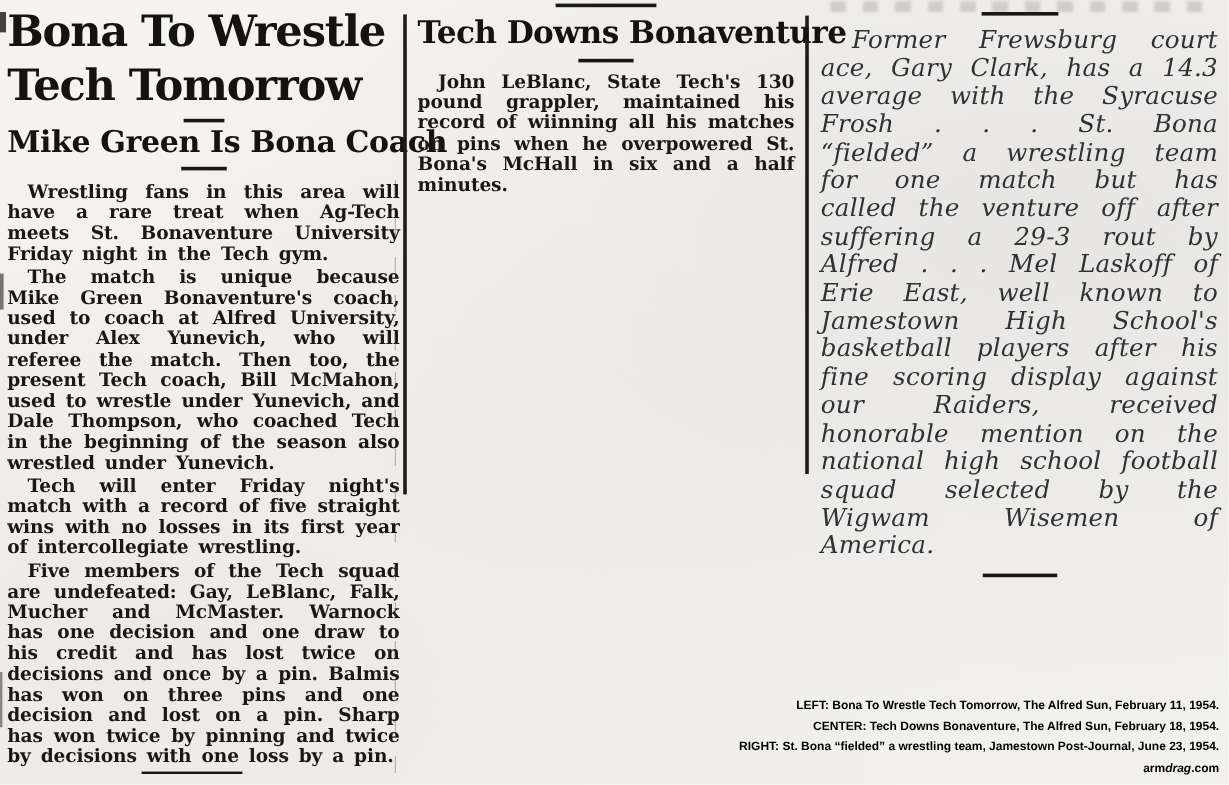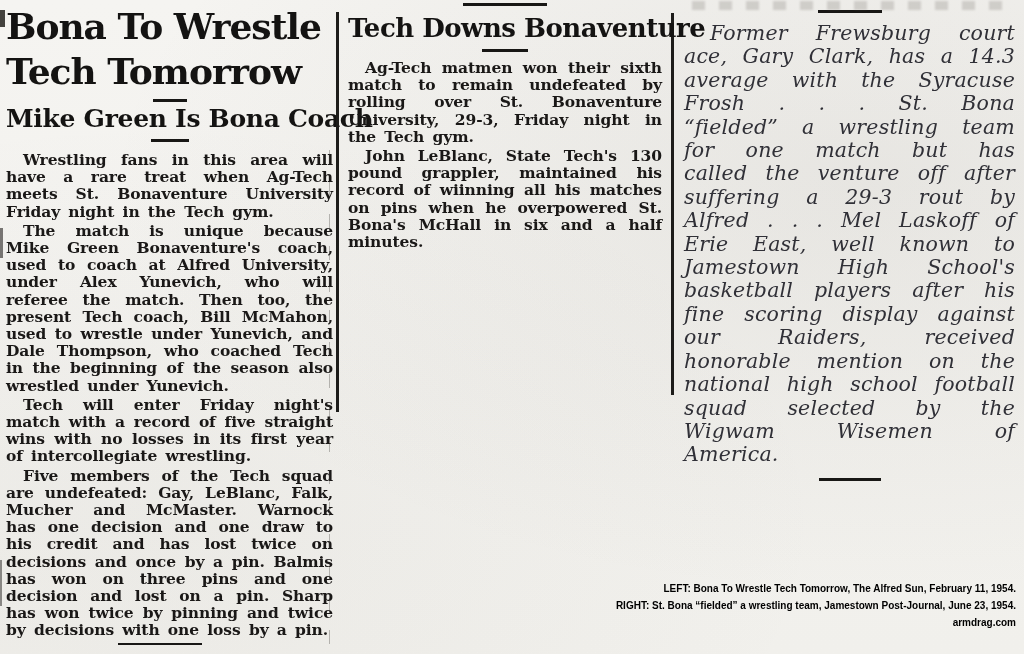--- a/index.html
+++ b/index.html
@@ -65,21 +65,21 @@
     filter:blur(0.35px);
   }
   .rule-rb { width:62px; margin:11px auto 0 auto; }
 
   
   .caption {
     position:absolute; right:8px; top:580px; width:660px; text-align:right;
     font-family:"Liberation Sans", sans-serif; font-weight:bold;
     font-size:10px; line-height:17.2px; color:#000;
   }
-  .caption .it { }
+  .caption .it { font-style:italic; }
 
   
   .artifact { position:absolute; background:#24221f; }
   .art-1 { left:0; top:10px;  width:5px; height:17px; opacity:0.85; }
   .art-2 { left:0; top:228px; width:3px; height:30px; opacity:0.6; }
   .art-3 { left:0; top:560px; width:2px; height:46px; opacity:0.5; }
 </style>
 </head>
 <body>
 
@@ -101,34 +101,34 @@
 
   <div class="vrule vrule-1"></div>
   <div class="faint-edge"></div>
   <div class="vrule vrule-2"></div>
 
   <section class="col-center">
     <div class="rule rule-ct"></div>
     <h2 class="headline-md">Tech Downs Bonaventure</h2>
     <div class="rule rule-cu"></div>
     <div class="bodytext">
-      <p>Ag-Tech matmen won their sixth match to remain undefeated by rolling over St. Bonaventure University, 29-3, Friday night in the Tech gym.</p>
       <p>John LeBlanc, State Tech's 130 pound grappler, maintained his record of wiinning all his matches on pins when he overpowered St. Bona's McHall in six and a half minutes.</p>
     </div>
   </section>
 
   <section class="col-right">
     <div class="smudge"></div>
     <div class="rule rule-rt"></div>
     <p class="italic-copy">Former Frewsburg court ace, Gary Clark, has a 14.3 average with the Syracuse Frosh . . . St. Bona “fielded” a wrestling team for one match but has called the venture off after suffering a 29-3 rout by Alfred . . . Mel Laskoff of Erie East, well known to Jamestown High School's basketball players after his fine scoring display against our Raiders, received honorable mention on the national high school football squad selected by the Wigwam Wisemen of America.</p>
     <div class="rule rule-rb"></div>
   </section>
 
   <footer class="caption">
     <div>LEFT: Bona To Wrestle Tech Tomorrow, The Alfred Sun, February 11, 1954.</div>
+    <div>CENTER: Tech Downs Bonaventure, The Alfred Sun, February 18, 1954.</div>
     <div>RIGHT: St. Bona “fielded” a wrestling team, Jamestown Post-Journal, June 23, 1954.</div>
     <div><span>arm</span><span class="it">drag</span><span>.com</span></div>
   </footer>
 
   <div class="artifact art-1"></div>
   <div class="artifact art-2"></div>
   <div class="artifact art-3"></div>
 
 </div>
 

